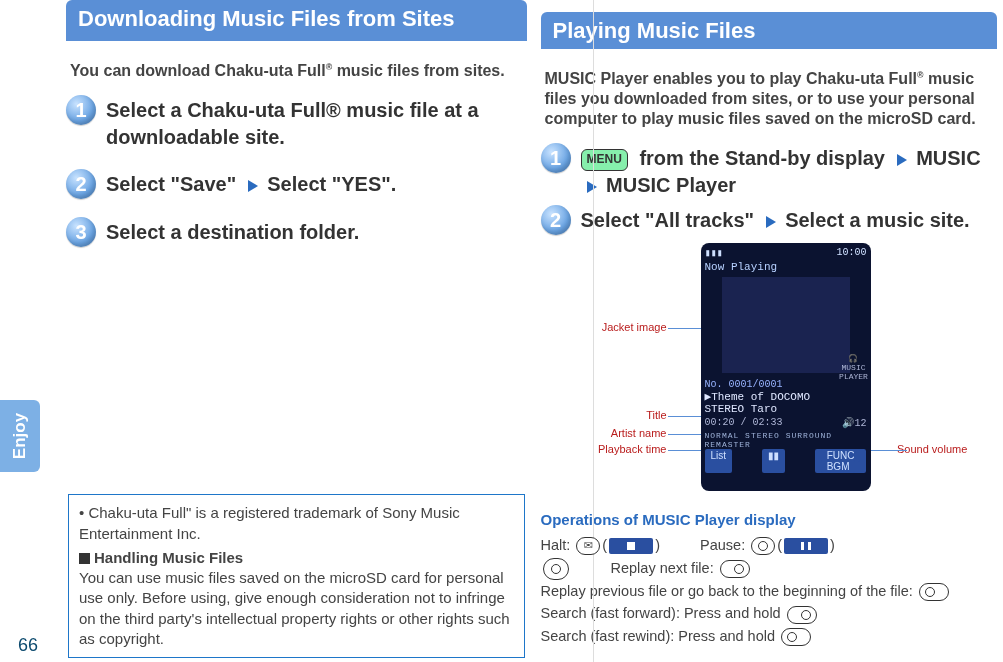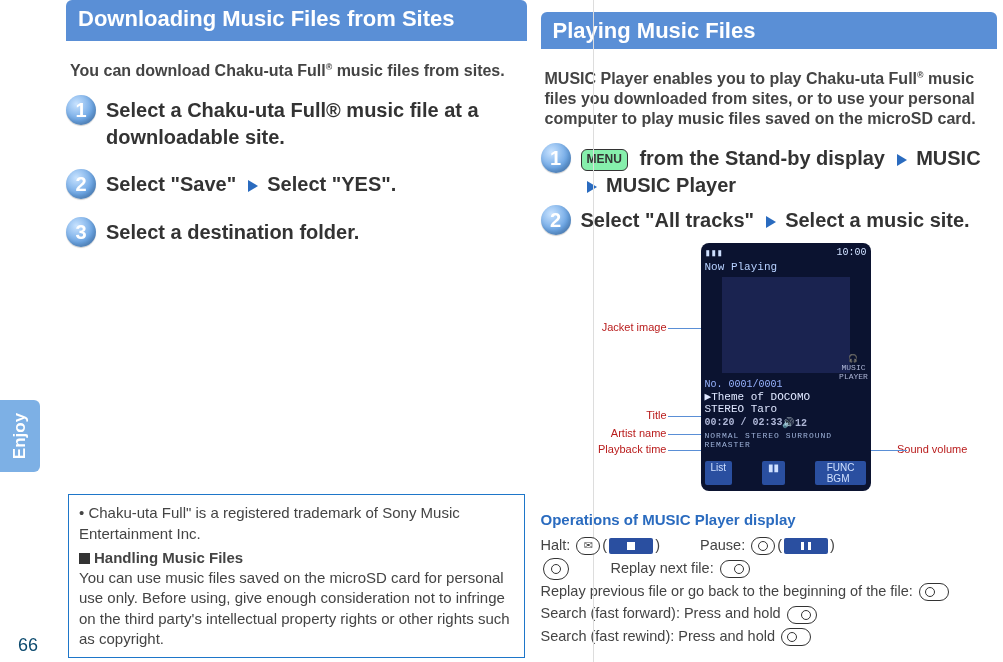--- a/index.html
+++ b/index.html
@@ -157,25 +157,25 @@
     background: #1a2350;
     margin: 4px auto 6px auto;
     position:relative;
   }
   .phone .jacket .mplogo {
     position:absolute; right:-24px; bottom:-8px;
     width:40px; text-align:center; color:#aeb6d6; font-size:8px;
   }
   .phone .counter { color:#98b4ff; font-size:10px; }
   .phone .titleln { color:#dfe7ff; font-size:11px; }
-  .phone .timeln { display:flex; color:#aeb6d6; font-size:10px; margin-top:2px;font-weight:bold; }
+  .phone .timeln { display:flex; justify-content:space-between; color:#aeb6d6; font-size:10px; margin-top:2px; }
   .phone .flags { font-size:8px; color:#9fb3d9; letter-spacing:1px; margin-top:2px; }
   .phone .softkeys {
     display:flex; justify-content:space-between;
-    margin-top:12px; font-size:10px; color:#cfe0ff;
+    margin-top:0; font-size:10px; color:#cfe0ff;
   }
   .phone .softkeys span { background:#2a4fa0; padding:1px 6px; border-radius:2px; font-family:Arial; }
   .labels { position:absolute; font-size:11px; color:#b91c1c; }
   .lbl-jacket { left:0; top:78px; width:126px; text-align:right; }
   .lbl-title  { left:0; top:166px; width:126px; text-align:right;}
   .lbl-artist { left:0; top:184px; width:126px; text-align:right;}
   .lbl-pbtime { left:0; top:200px; width:126px; text-align:right;}
   .lbl-volume { right:0; top:200px; width:100px; text-align:left;}
   .lead {
     position:absolute; height:1px; background:#5a8fd6;

